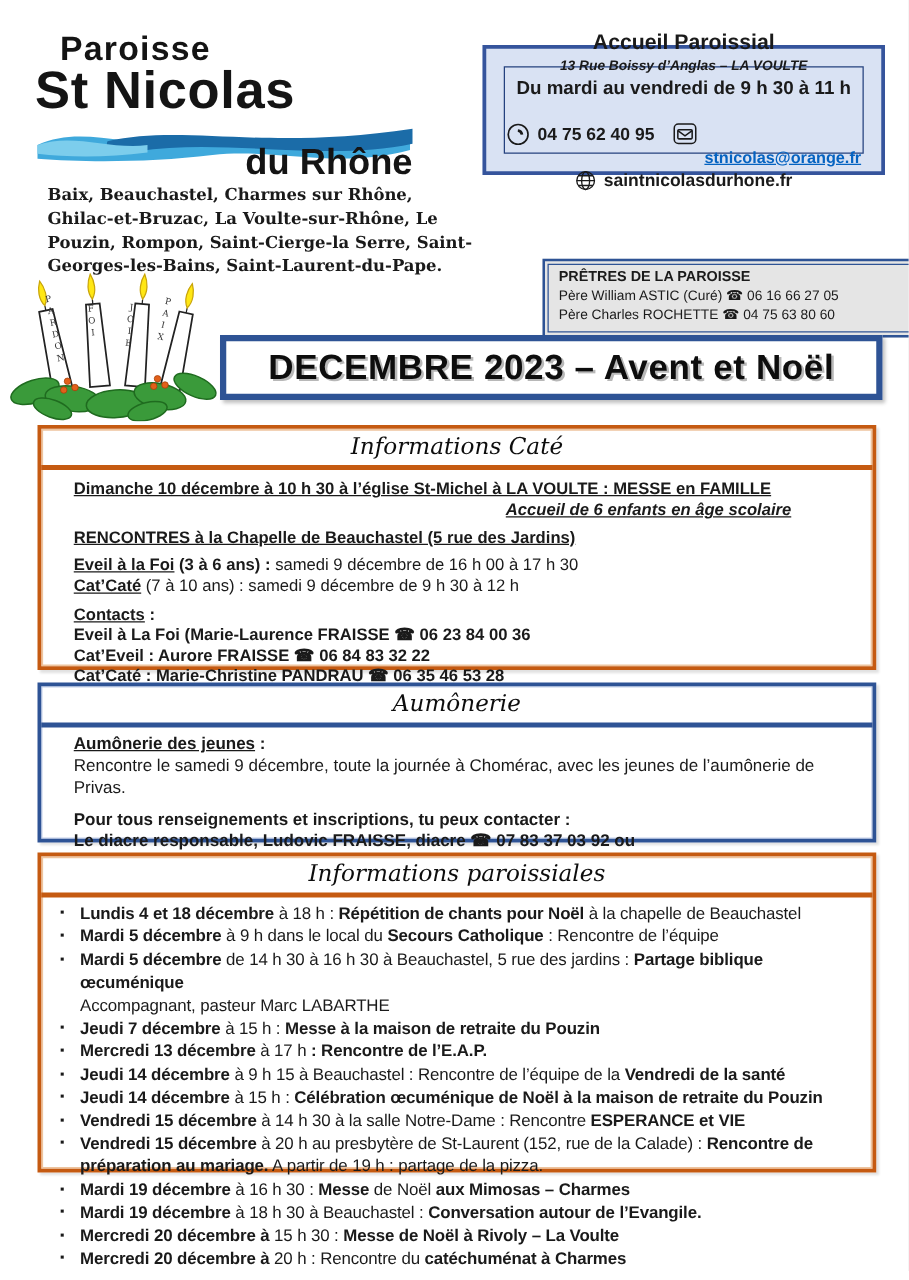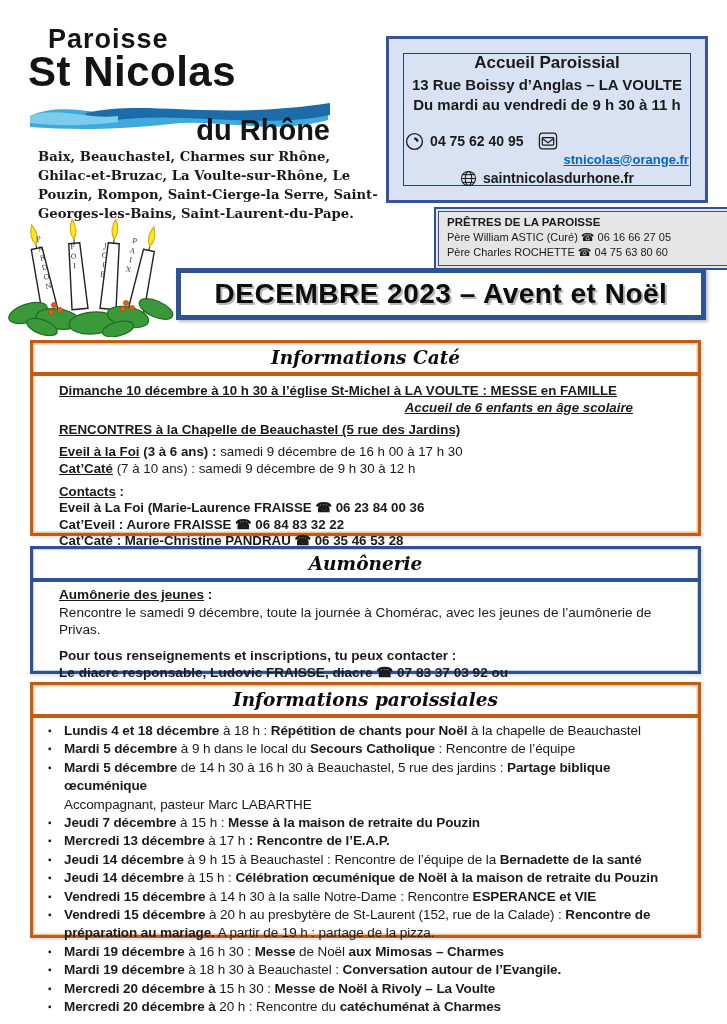--- a/index.html
+++ b/index.html
@@ -22,26 +22,26 @@
   .candles{position:absolute;left:6px;top:209px;width:174px;height:128px;}
   .candles svg{position:absolute;left:0;top:0;}
   .candle-word{position:absolute;writing-mode:vertical-rl;text-orientation:upright;
                font-family:"DejaVu Serif",serif;font-size:7px;letter-spacing:1.6px;color:#333;height:60px;}
   .cw1{left:34px;top:26px;transform:rotate(-12deg);}
   .cw2{left:65px;top:34px;transform:rotate(-5deg);}
   .cw3{left:93px;top:33px;transform:rotate(5deg);}
   .cw4{left:119px;top:28px;transform:rotate(12deg);}
 
   
-  .accueil{position:absolute;left:386px;top:36px;width:322px;height:167px;
+  .accueil{position:absolute;left:386px;top:36px;width:322px;height:104px;
            background:#d9e2f3;border:3px solid #35549c;box-sizing:border-box;padding:14px;}
   .accueil-inner{border:1.5px solid #24417e;height:100%;box-sizing:border-box;
                  display:flex;flex-direction:column;align-items:center;justify-content:center;gap:3px;}
   .accueil-title{font-size:17px;font-weight:bold;}
-  .accueil-address{font-size:15px;font-weight:bold;}
+  .accueil-address{font-size:11px;font-weight:bold;font-style:italic;}
   .accueil-hours{font-size:15px;font-weight:bold;}
   .accueil-row{display:flex;align-items:center;gap:6px;font-size:14px;font-weight:bold;}
   .accueil-row svg{flex:0 0 auto;}
   .email-link{color:#0563c1;text-decoration:underline;font-size:13px;margin-top:36px;}
 
   
   .pretres{position:absolute;left:434px;top:207px;width:339px;background:#e5e5e5;
            border:2px solid #2e5395;box-sizing:border-box;padding:2px;}
   .pretres-inner{border:1px solid #2e5395;padding:4px 8px 5px;}
   .pretres-title{font-size:11.5px;font-weight:bold;margin-bottom:2px;}
@@ -51,21 +51,21 @@
   .banner{position:absolute;left:176px;top:268px;width:530px;height:52px;background:#fff;
           border:5px solid #2e5395;box-sizing:border-box;display:flex;align-items:center;justify-content:center;
           box-shadow:2px 2px 3px rgba(0,0,0,0.25);}
   .banner-text{font-size:28px;font-weight:bold;letter-spacing:0.5px;color:#0d0d0d;
                text-shadow:2px 2px 0 #b8b8b8;}
 
   
   .box{position:absolute;left:30px;width:671px;background:#fff;box-sizing:border-box;}
   .box.orange{border:3px solid #c55a11;box-shadow:inset 0 0 0 1.5px #eec49e,2px 2px 2px rgba(0,0,0,0.12);}
   .box.blue{border:3px solid #2e5395;box-shadow:inset 0 0 0 1px #c3d0ea,2px 2px 2px rgba(0,0,0,0.12);}
-  .box-header{text-align:center;font-family:"DejaVu Serif",serif;font-weight:bold;font-style:italic;
+  .box-header{text-align:center;font-family:"DejaVu Serif",serif;font-weight:normal;font-style:italic;
               font-size:18.5px;padding:4px 0 4px;color:#0d0d0d;}
   .rule{height:4px;}
   .rule.orange{background:#c55a11;}
   .rule.blue{background:#2e5395;}
 
   .cate-box{top:340px;height:196px;}
   .aum-box{top:546px;height:128px;}
   .par-box{top:682px;height:256px;}
 
   .box-content{padding:4px 10px 0;margin-left:16px;}
@@ -224,21 +224,21 @@
 
   <section class="box orange par-box">
     <div class="box-header">Informations paroissiales</div>
     <div class="rule orange"></div>
     <ul class="events">
         <li><span class="b">Lundis 4 et 18 décembre</span><span> à 18 h : </span><span class="b">Répétition de chants pour Noël</span><span> à la chapelle de Beauchastel</span></li>
         <li><span class="b">Mardi 5 décembre</span><span> à 9 h dans le local du </span><span class="b">Secours Catholique</span><span> : Rencontre de l’équipe</span></li>
         <li><span class="b">Mardi 5 décembre</span><span> de 14 h 30 à 16 h 30 à Beauchastel, 5 rue des jardins : </span><span class="b">Partage biblique œcuménique</span><br><span>Accompagnant, pasteur Marc LABARTHE</span></li>
         <li><span class="b">Jeudi 7 décembre</span><span> à 15 h : </span><span class="b">Messe à la maison de retraite du Pouzin</span></li>
         <li><span class="b">Mercredi 13 décembre</span><span> à 17 h </span><span class="b">: Rencontre de l’E.A.P.</span></li>
-        <li><span class="b">Jeudi 14 décembre</span><span> à 9 h 15 à Beauchastel : Rencontre de l’équipe de la </span><span class="b">Bernadette de la santé</span></li>
+        <li><span class="b">Jeudi 14 décembre</span><span> à 9 h 15 à Beauchastel : Rencontre de l’équipe de la </span><span class="b">Vendredi de la santé</span></li>
         <li><span class="b">Jeudi 14 décembre</span><span> à 15 h : </span><span class="b">Célébration œcuménique de Noël à la maison de retraite du Pouzin</span></li>
         <li><span class="b">Vendredi 15 décembre</span><span> à 14 h 30 à la salle Notre-Dame : Rencontre </span><span class="b">ESPERANCE et VIE</span></li>
         <li><span class="b">Vendredi 15 décembre</span><span> à 20 h au presbytère de St-Laurent (152, rue de la Calade) : </span><span class="b">Rencontre de préparation au mariage.</span><span> A partir de 19 h : partage de la pizza.</span></li>
         <li><span class="b">Mardi 19 décembre</span><span> à 16 h 30 : </span><span class="b">Messe</span><span> de Noël </span><span class="b">aux Mimosas – Charmes</span></li>
         <li><span class="b">Mardi 19 décembre</span><span> à 18 h 30 à Beauchastel : </span><span class="b">Conversation autour de l’Evangile.</span></li>
         <li><span class="b">Mercredi 20 décembre à</span><span> 15 h 30 : </span><span class="b">Messe de Noël à Rivoly – La Voulte</span></li>
         <li><span class="b">Mercredi 20 décembre à</span><span> 20 h : Rencontre du </span><span class="b">catéchuménat à Charmes</span></li>
       </ul>
   </section>
 

